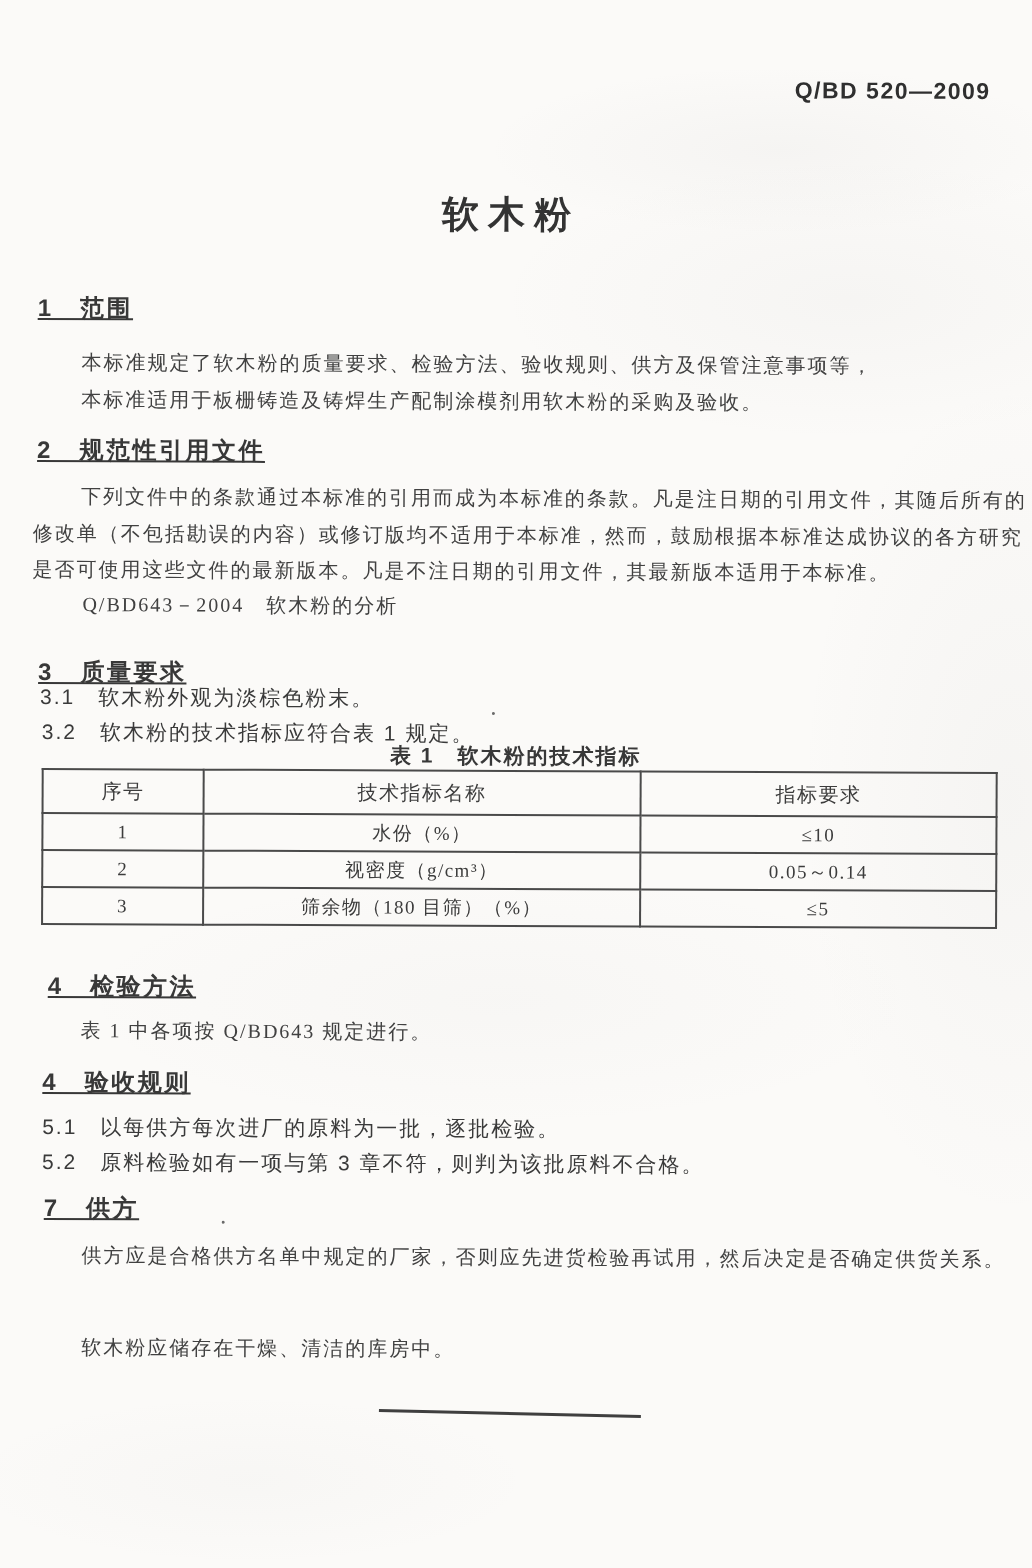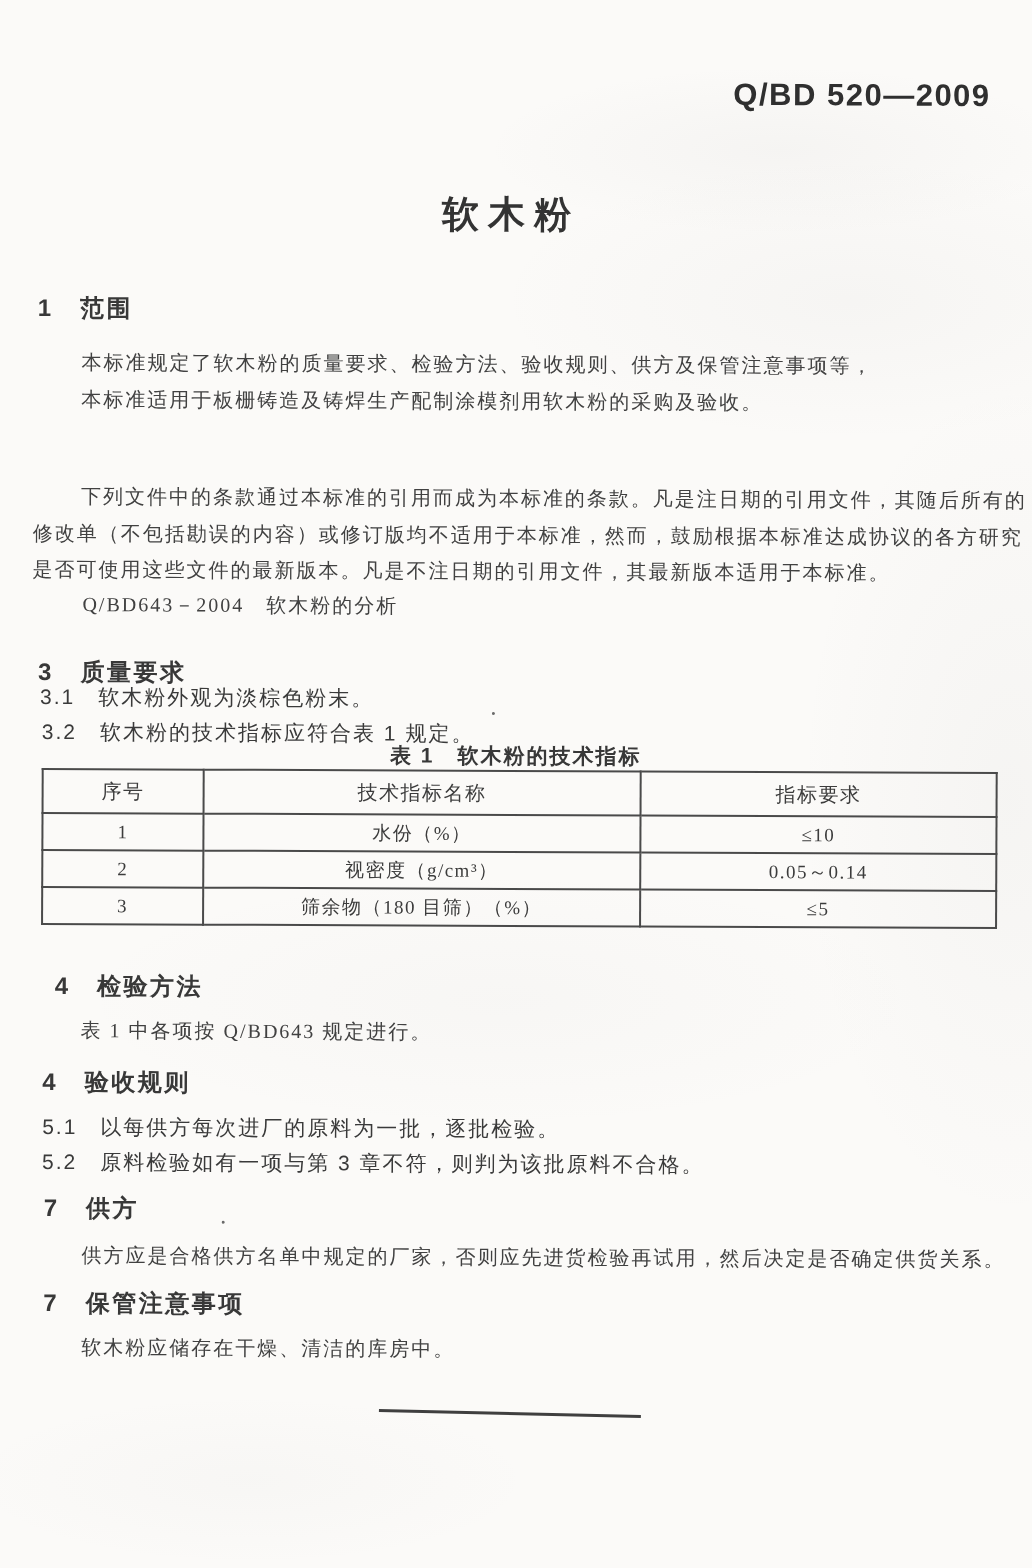--- a/index.html
+++ b/index.html
@@ -15,30 +15,30 @@
       #fbfaf8;
     overflow:hidden;
     font-family:"Liberation Serif", serif;
     color:#3e3e3e;
   }
   .content { position:absolute; inset:0; transform:rotate(0.25deg); transform-origin:50% 45%; }
   .abs { position:absolute; white-space:nowrap; }
 
   .doc-number {
     font-family:"Liberation Sans", sans-serif;
-    font-size:31px; letter-spacing:1.5px; color:#2f2f2f; font-weight:600;
+    font-size:23px; letter-spacing:1.5px; color:#2f2f2f; font-weight:600;
   }
   .doc-title {
     width:1032px; text-align:center;
     font-size:37px; letter-spacing:9px; font-weight:600; color:#333;
     padding-right:14px; box-sizing:border-box;
   }
   .sec-heading {
     font-family:"Liberation Sans", sans-serif;
-    font-size:24px; font-weight:700; letter-spacing:2.5px; color:#383838;
+    font-size:24px; font-weight:700; letter-spacing:2.5px; color:#383838;text-decoration:underline;
   }
   .body-line {
     font-size:20px; letter-spacing:2px; color:#414141; line-height:1.2;
   }
   .item-line {
     font-family:"Liberation Sans", sans-serif;
     font-size:21px; letter-spacing:2px; color:#3a3a3a; line-height:1.2;
   }
   .tbl-caption {
     left:42px; width:948px; text-align:center;
@@ -75,20 +75,21 @@
   <div class="content">
 
     <div class="abs doc-number" style="top:76px; right:44px;">Q/BD 520—2009</div>
 
     <div class="abs doc-title" style="top:190px; left:0;">软木粉</div>
 
     <div class="abs sec-heading" style="top:294px; left:36px;">1　范围</div>
     <div class="abs body-line" style="top:352px; left:80px;">本标准规定了软木粉的质量要求、检验方法、验收规则、供方及保管注意事项等，</div>
     <div class="abs body-line" style="top:389px; left:80px;">本标准适用于板栅铸造及铸焊生产配制涂模剂用软木粉的采购及验收。</div>
 
+    <div class="abs sec-heading" style="top:436px; left:36px;">2　规范性引用文件</div>
     <div class="abs body-line" style="top:486px; left:80px;">下列文件中的条款通过本标准的引用而成为本标准的条款。凡是注日期的引用文件，其随后所有的</div>
     <div class="abs body-line" style="top:523px; left:32px;">修改单（不包括勘误的内容）或修订版均不适用于本标准，然而，鼓励根据本标准达成协议的各方研究</div>
     <div class="abs body-line" style="top:559px; left:32px;">是否可使用这些文件的最新版本。凡是不注日期的引用文件，其最新版本适用于本标准。</div>
     <div class="abs body-line" style="top:594px; left:82px;">Q/BD643－2004　软木粉的分析</div>
 
     <div class="abs sec-heading" style="top:638px; left:38px;margin-top:20px;">3　质量要求</div>
     <div class="abs item-line" style="top:686px; left:40px;">3.1　软木粉外观为淡棕色粉末。</div>
     <div class="abs item-line" style="top:721px; left:42px;">3.2　软木粉的技术指标应符合表 1 规定。</div>
 
     <div class="abs tbl-caption" style="top:742px;">表 1　软木粉的技术指标</div>
@@ -115,31 +116,30 @@
           </tr>
           <tr>
             <td>3</td>
             <td>筛余物（180 目筛）（%）</td>
             <td>≤5</td>
           </tr>
         </tbody>
       </table>
     </div>
 
-    <div class="abs sec-heading" style="top:972px; left:56px;">4　检验方法</div>
+    <div class="abs sec-heading" style="top:972px; left:49px;">4　检验方法</div>
     <div class="abs body-line" style="top:1020px; left:82px;">表 1 中各项按 Q/BD643 规定进行。</div>
 
     <div class="abs sec-heading" style="top:1068px; left:44px;">4　验收规则</div>
     <div class="abs item-line" style="top:1116px; left:44px;">5.1　以每供方每次进厂的原料为一批，逐批检验。</div>
     <div class="abs item-line" style="top:1151px; left:44px;">5.2　原料检验如有一项与第 3 章不符，则判为该批原料不合格。</div>
 
     <div class="abs sec-heading" style="top:1194px; left:46px;">7　供方</div>
     <div class="abs body-line" style="top:1245px; left:84px;">供方应是合格供方名单中规定的厂家，否则应先进货检验再试用，然后决定是否确定供货关系。</div>
 
-    <div class="abs sec-heading" style="top:1289px; left:46px;">7　保管注意事项</div>
     <div class="abs body-line" style="top:1337px; left:84px;">软木粉应储存在干燥、清洁的库房中。</div>
 
     <div class="bottom-rule"></div>
 
     <div class="speck" style="left:224px; top:1222px; width:3px; height:3px;"></div>
     <div class="speck" style="left:492px; top:712px; width:3px; height:3px;"></div>
 
   </div>
 </div>
 

